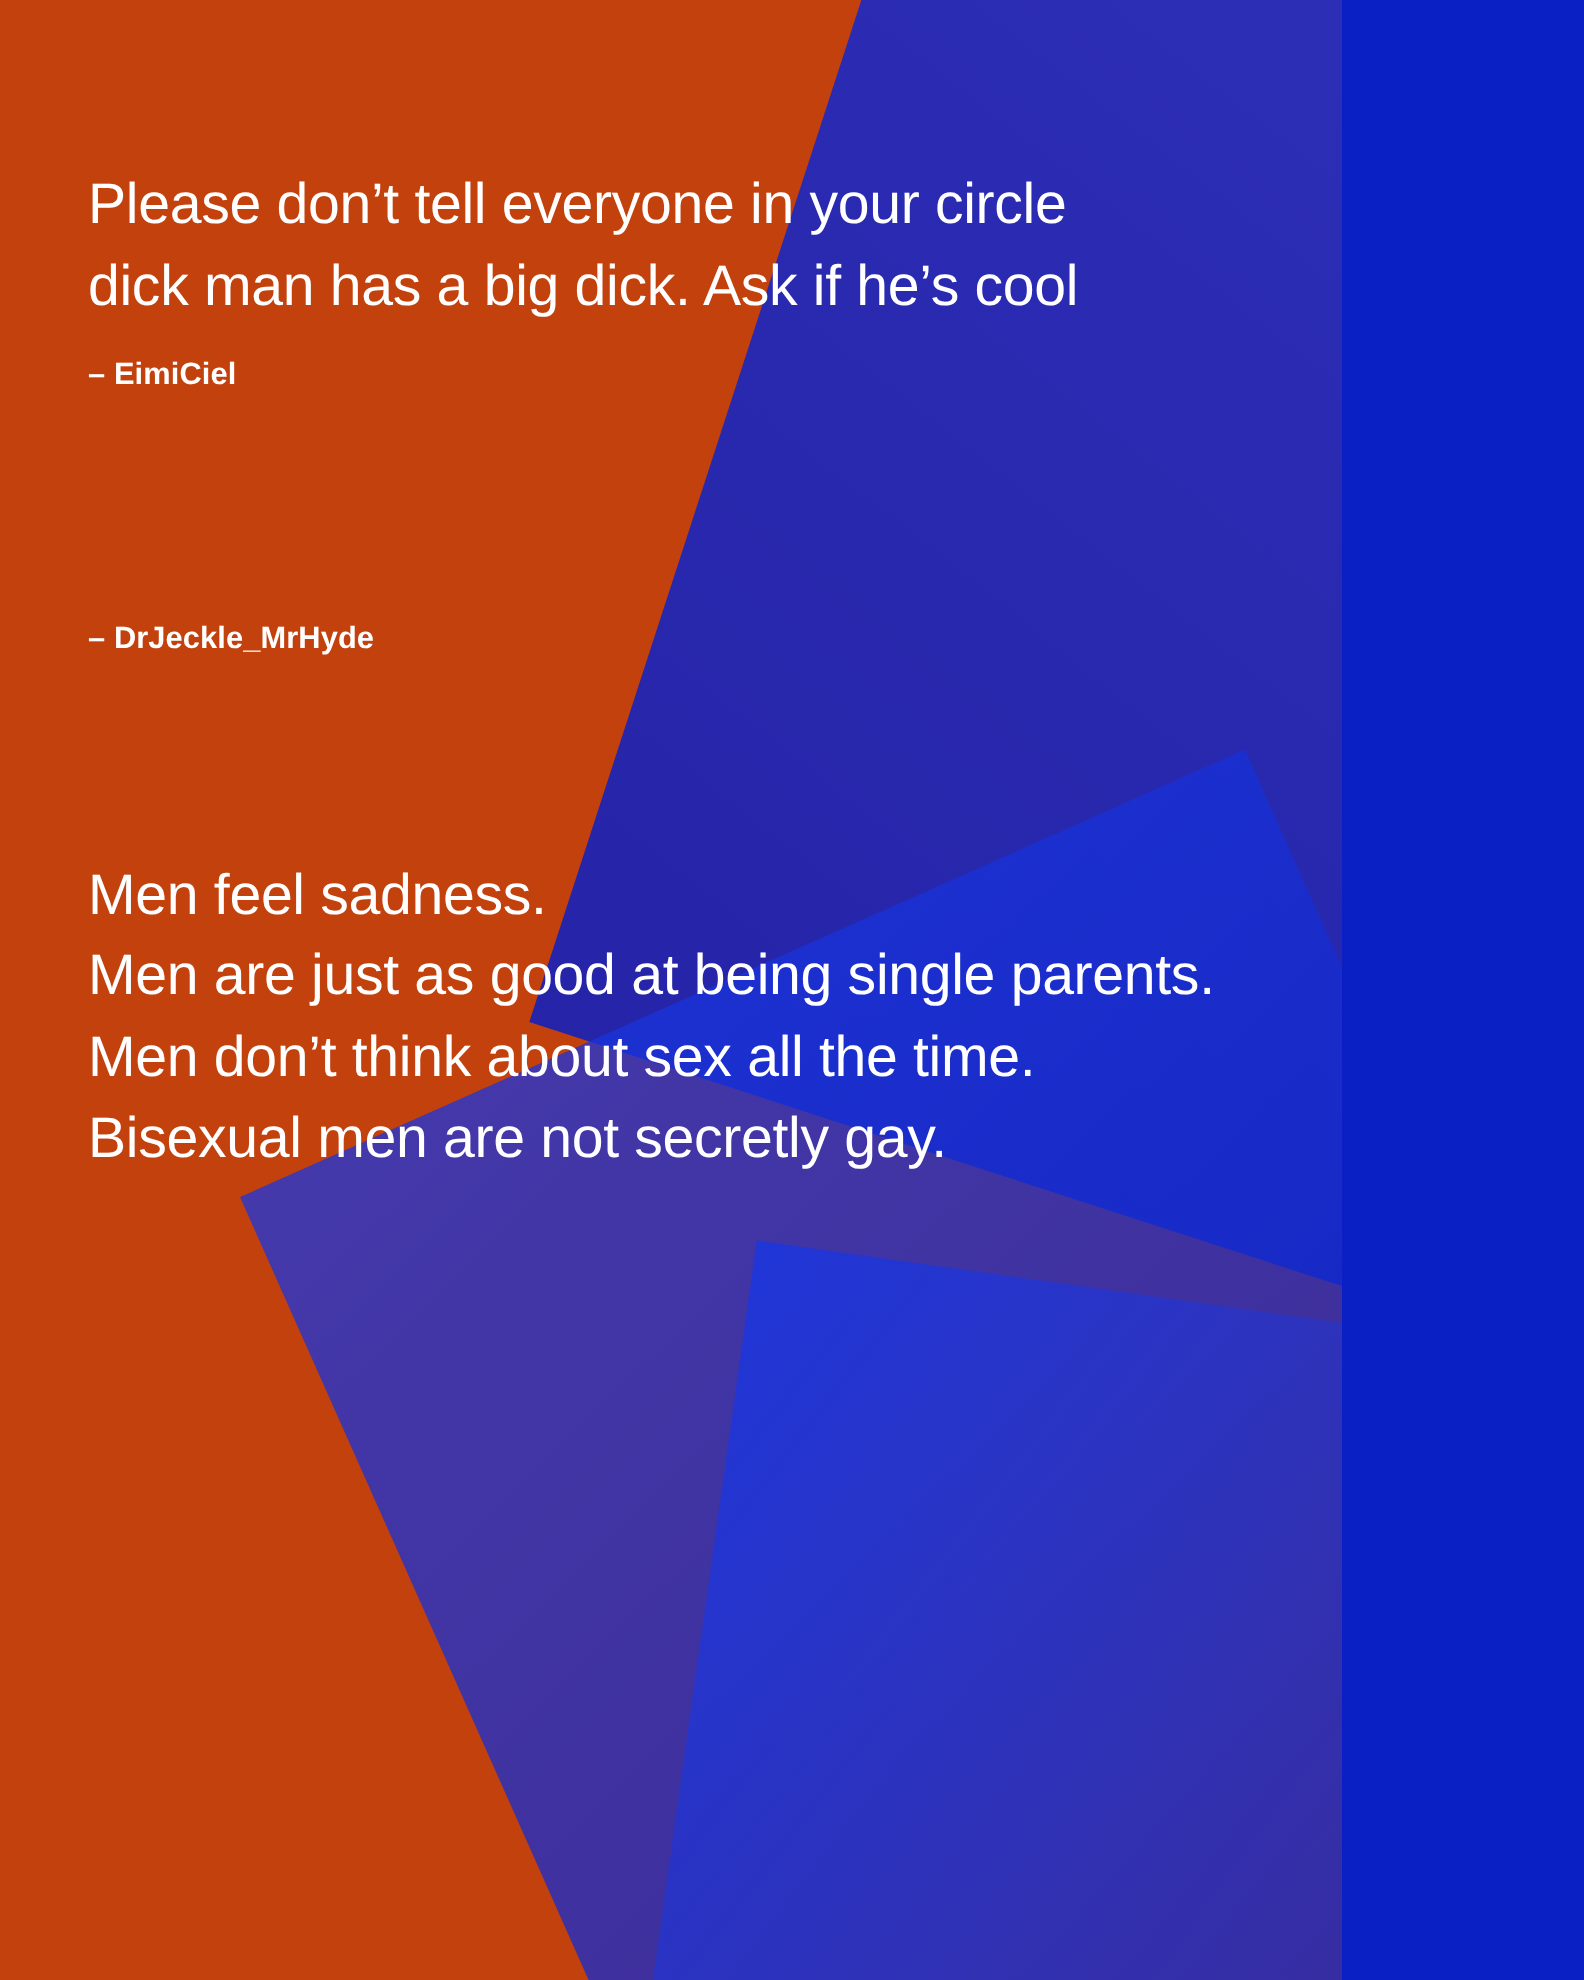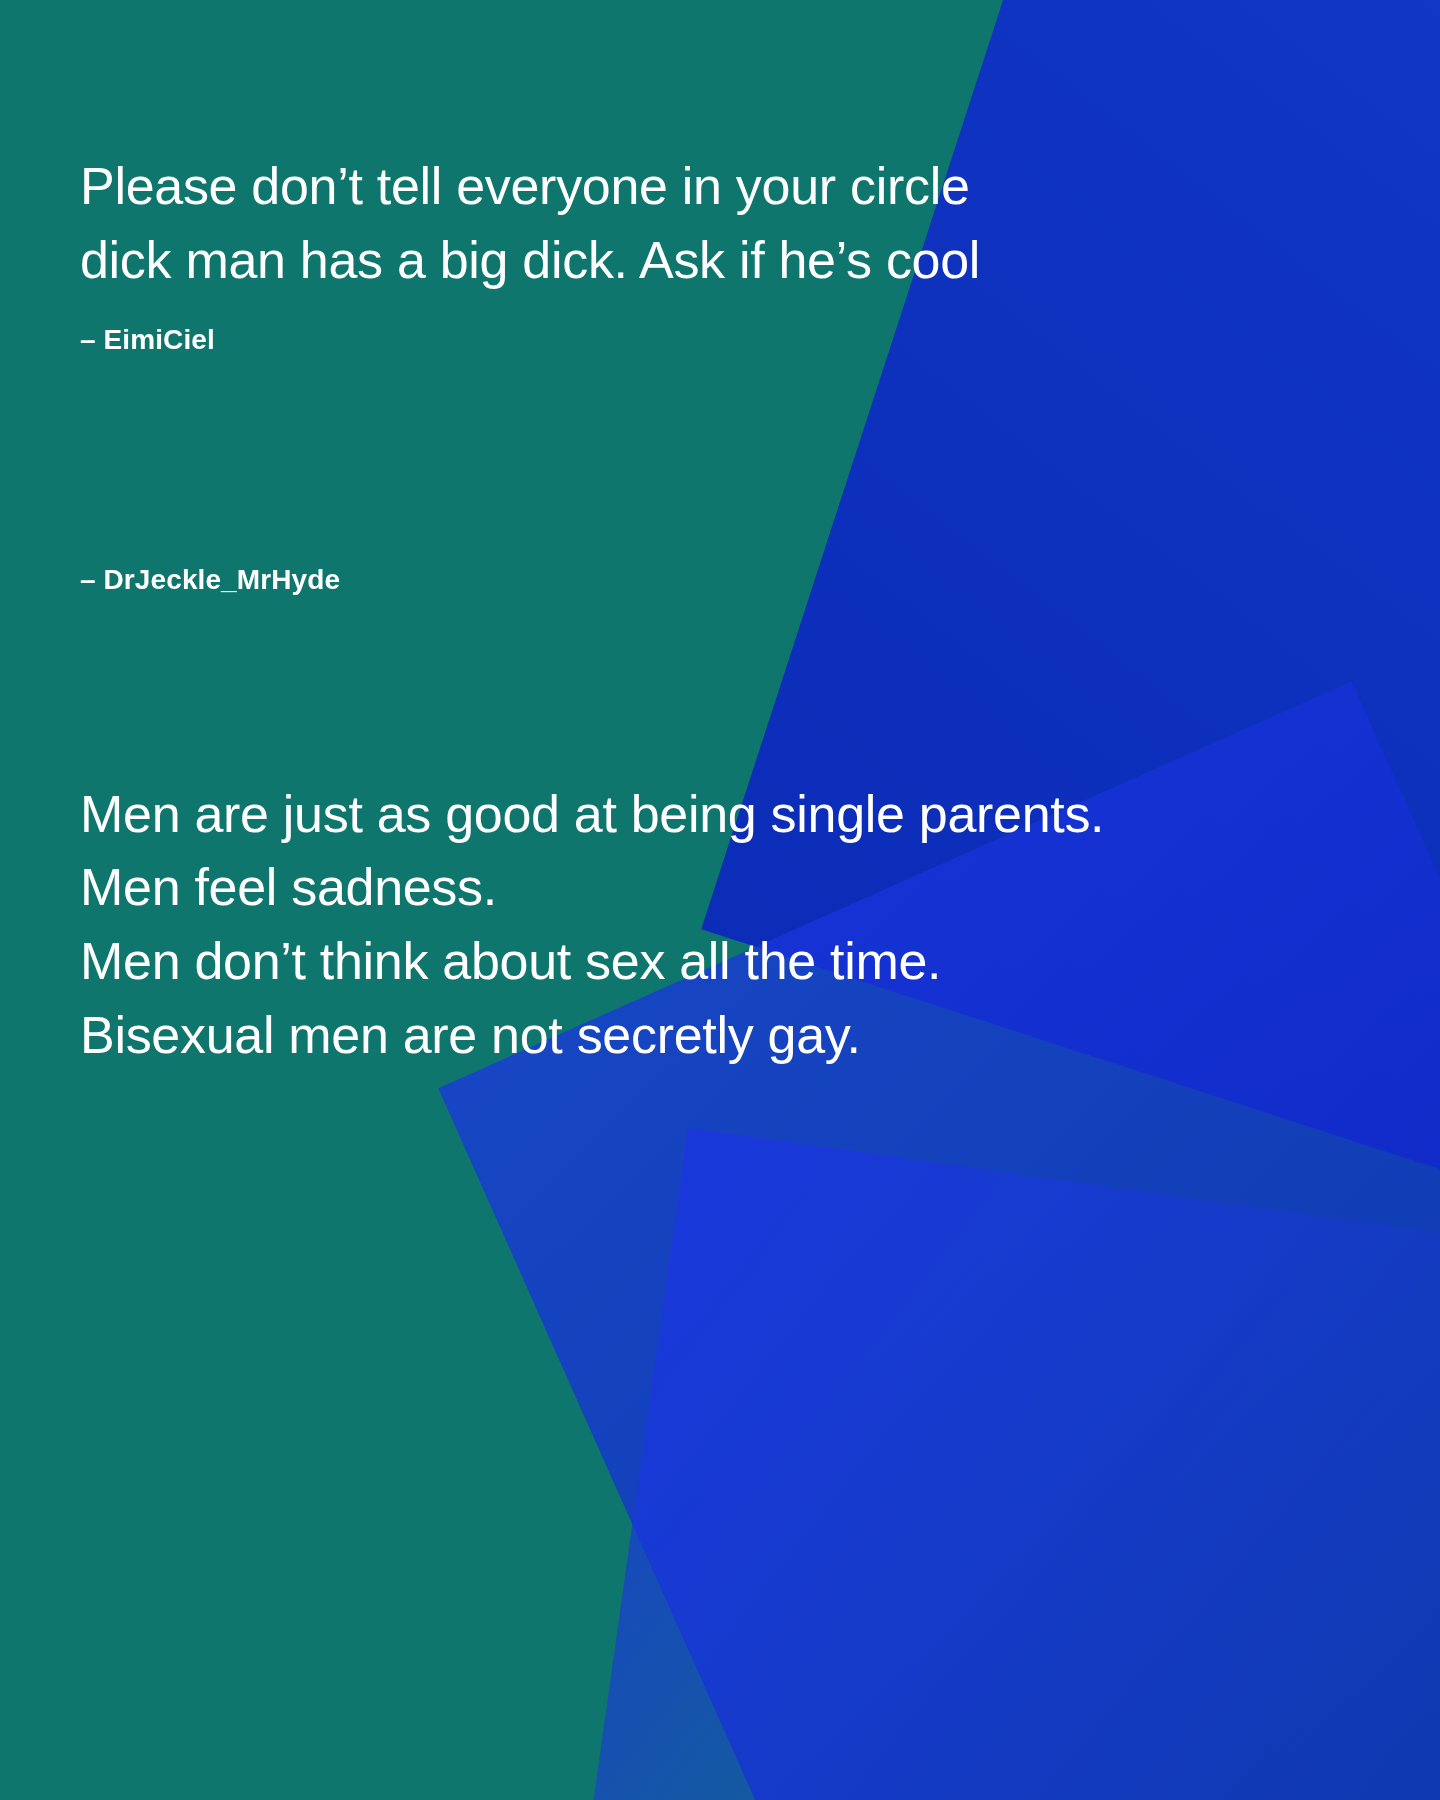--- a/index.html
+++ b/index.html
@@ -2,24 +2,24 @@
 <html><head>
 <meta charset="utf-8">
 <style>
   html, body {
     margin: 0;
     padding: 0;
     background: #0a1fc4;
   }
   .card {
     position: relative;
-    width: 1440px;
+    width: 1220px;
     height: 1800px;
     overflow: hidden;
-    background: #0f766e;
+    background: #c2410c;
     font-family: "Liberation Sans", sans-serif;
   }
   
   .facet-a {
     position: absolute;
     top: -200px;
     right: -340px;
     width: 900px;
     height: 1300px;
     background: linear-gradient(200deg, #1430d8 0%, #0f27cf 45%, #0a1fc4 100%);
@@ -104,21 +104,21 @@
     <div class="quote-block">
       <p class="quote-text">
       </p>
       <p class="attribution">– DrJeckle_MrHyde</p>
     </div>
 
     <div class="spacer-lg"></div>
 
     <div class="quote-block">
       <p class="quote-text">
+        <span class="quote-line">Men feel sadness.</span>
         <span class="quote-line">Men are just as good at being single parents.</span>
-        <span class="quote-line">Men feel sadness.</span>
         <span class="quote-line">Men don’t think about sex all the time.</span>
         <span class="quote-line">Bisexual men are not secretly gay.</span>
       </p>
     </div>
 
   </div>
 </div>
 
 </body></html>

